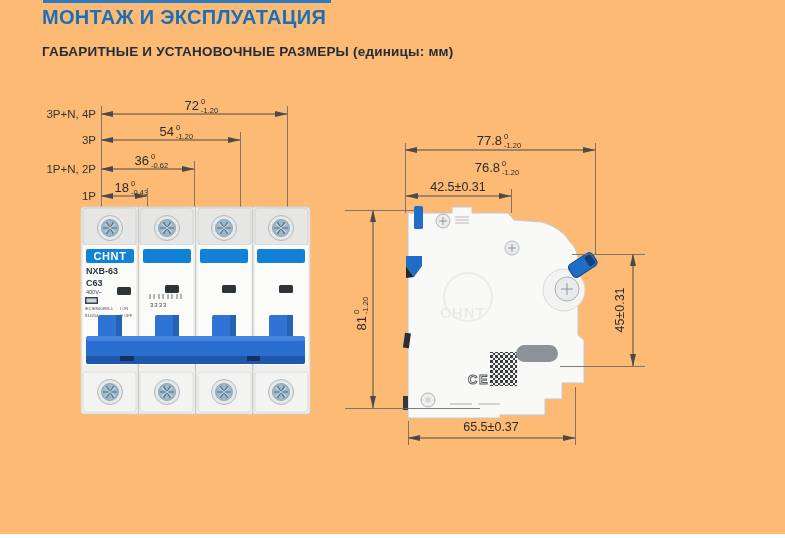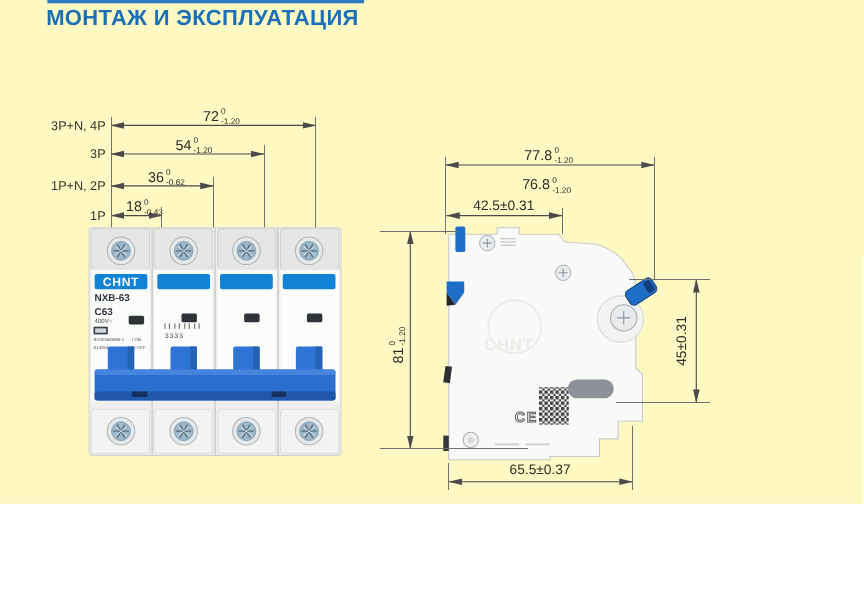--- a/index.html
+++ b/index.html
@@ -1,17 +1,17 @@
 <!DOCTYPE html>
 <html><head>
 <meta charset="utf-8">
 <style>
   html,body{margin:0;padding:0;background:#ffffff;width:785px;height:538px;overflow:hidden;
             font-family:"Liberation Sans", sans-serif;}
-  .page{position:relative;width:785px;height:458px;background:#fef9c3;}
+  .page{position:relative;width:785px;height:534px;background:#fdba74;}
   .topline{position:absolute;left:43px;top:0;width:288px;height:3px;background:#2f7cc2;}
   .title{position:absolute;left:42px;top:6px;font-size:20px;font-weight:800;color:#1b6fb6;letter-spacing:.3px;}
   .subtitle{position:absolute;left:42px;top:44px;font-size:13.5px;font-weight:700;color:#232d3a;letter-spacing:.2px;}
   svg{position:absolute;left:0;top:0;}
   svg text{font-family:"Liberation Sans", sans-serif;}
   .dim{stroke:#4a4a4a;stroke-width:1;}
   .ext{stroke:#6e6e6e;stroke-width:0.9;shape-rendering:crispEdges;}
   .dlabel{font-size:11.5px;fill:#333;}
   .dval{font-size:13px;fill:#2b2b2b;}
   .dtol{font-size:7.5px;fill:#2b2b2b;}
@@ -23,20 +23,21 @@
   .marks{font-size:6px;fill:#3c3c3c;letter-spacing:1px;}
   .emboss{font-size:15px;font-weight:bold;fill:#ebebe8;letter-spacing:1px;}
   .ce{font-size:13px;font-weight:bold;fill:none;stroke:#55585a;stroke-width:0.9;letter-spacing:1.5px;}
 </style>
 </head>
 <body>
 
 <div class="page">
   <div class="topline"></div>
   <div class="title">МОНТАЖ И ЭКСПЛУАТАЦИЯ</div>
+  <div class="subtitle">ГАБАРИТНЫЕ И УСТАНОВОЧНЫЕ РАЗМЕРЫ (единицы: мм)</div>
 
   <svg width="785" height="538" viewBox="0 0 785 538">
     <defs>
       <marker id="arr" markerWidth="13" markerHeight="8" refX="12" refY="4" orient="auto-start-reverse" markerUnits="userSpaceOnUse">
         <path d="M0,1 L12.5,4 L0,7 Z" fill="#4a4a4a"></path>
       </marker>
       <g id="screw">
         <circle r="12.5" fill="#e6e9ea" stroke="#b0b7bc" stroke-width="1"></circle>
         <circle r="8.5" fill="#9db8ca" stroke="#7e99ab" stroke-width="0.8"></circle>
         <path d="M-7,0 L7,0 M-3.5,-6 L3.5,6 M3.5,-6 L-3.5,6" stroke="#55707f" stroke-width="1.2" fill="none"></path>

